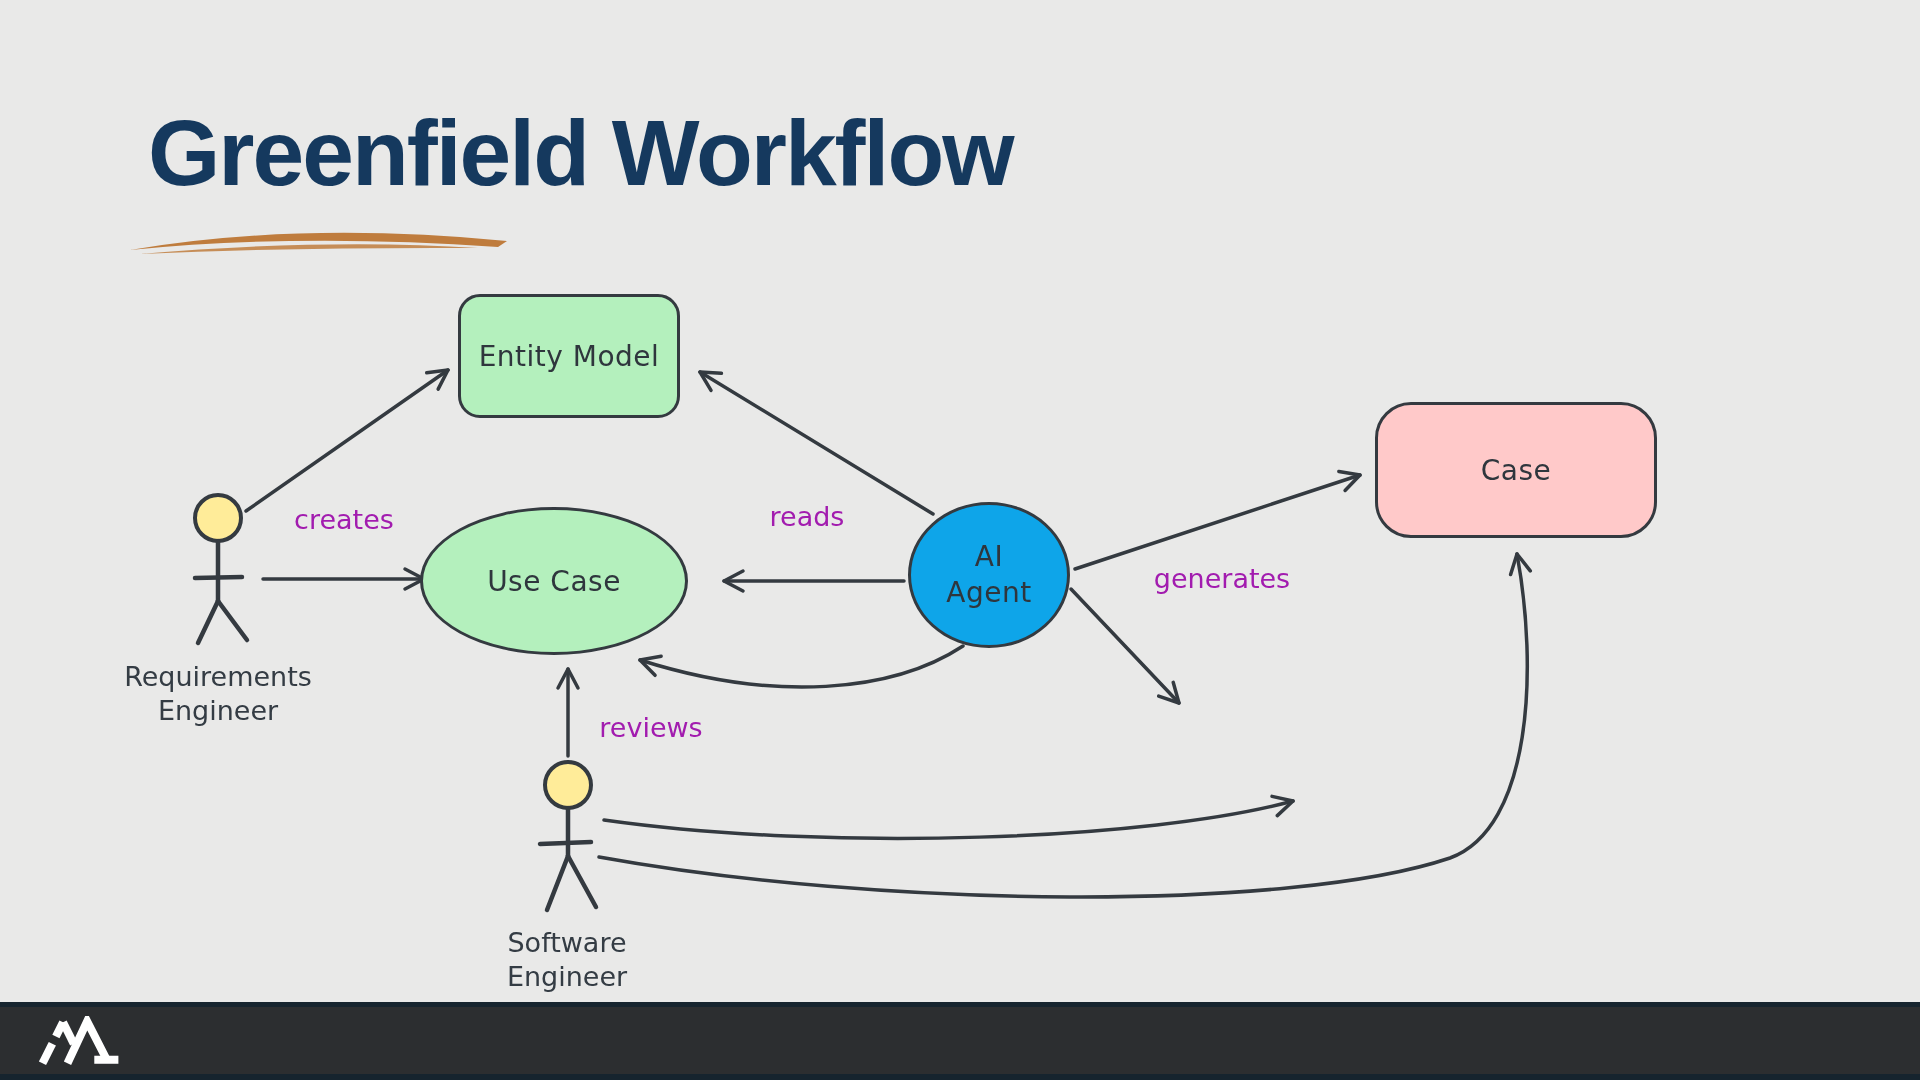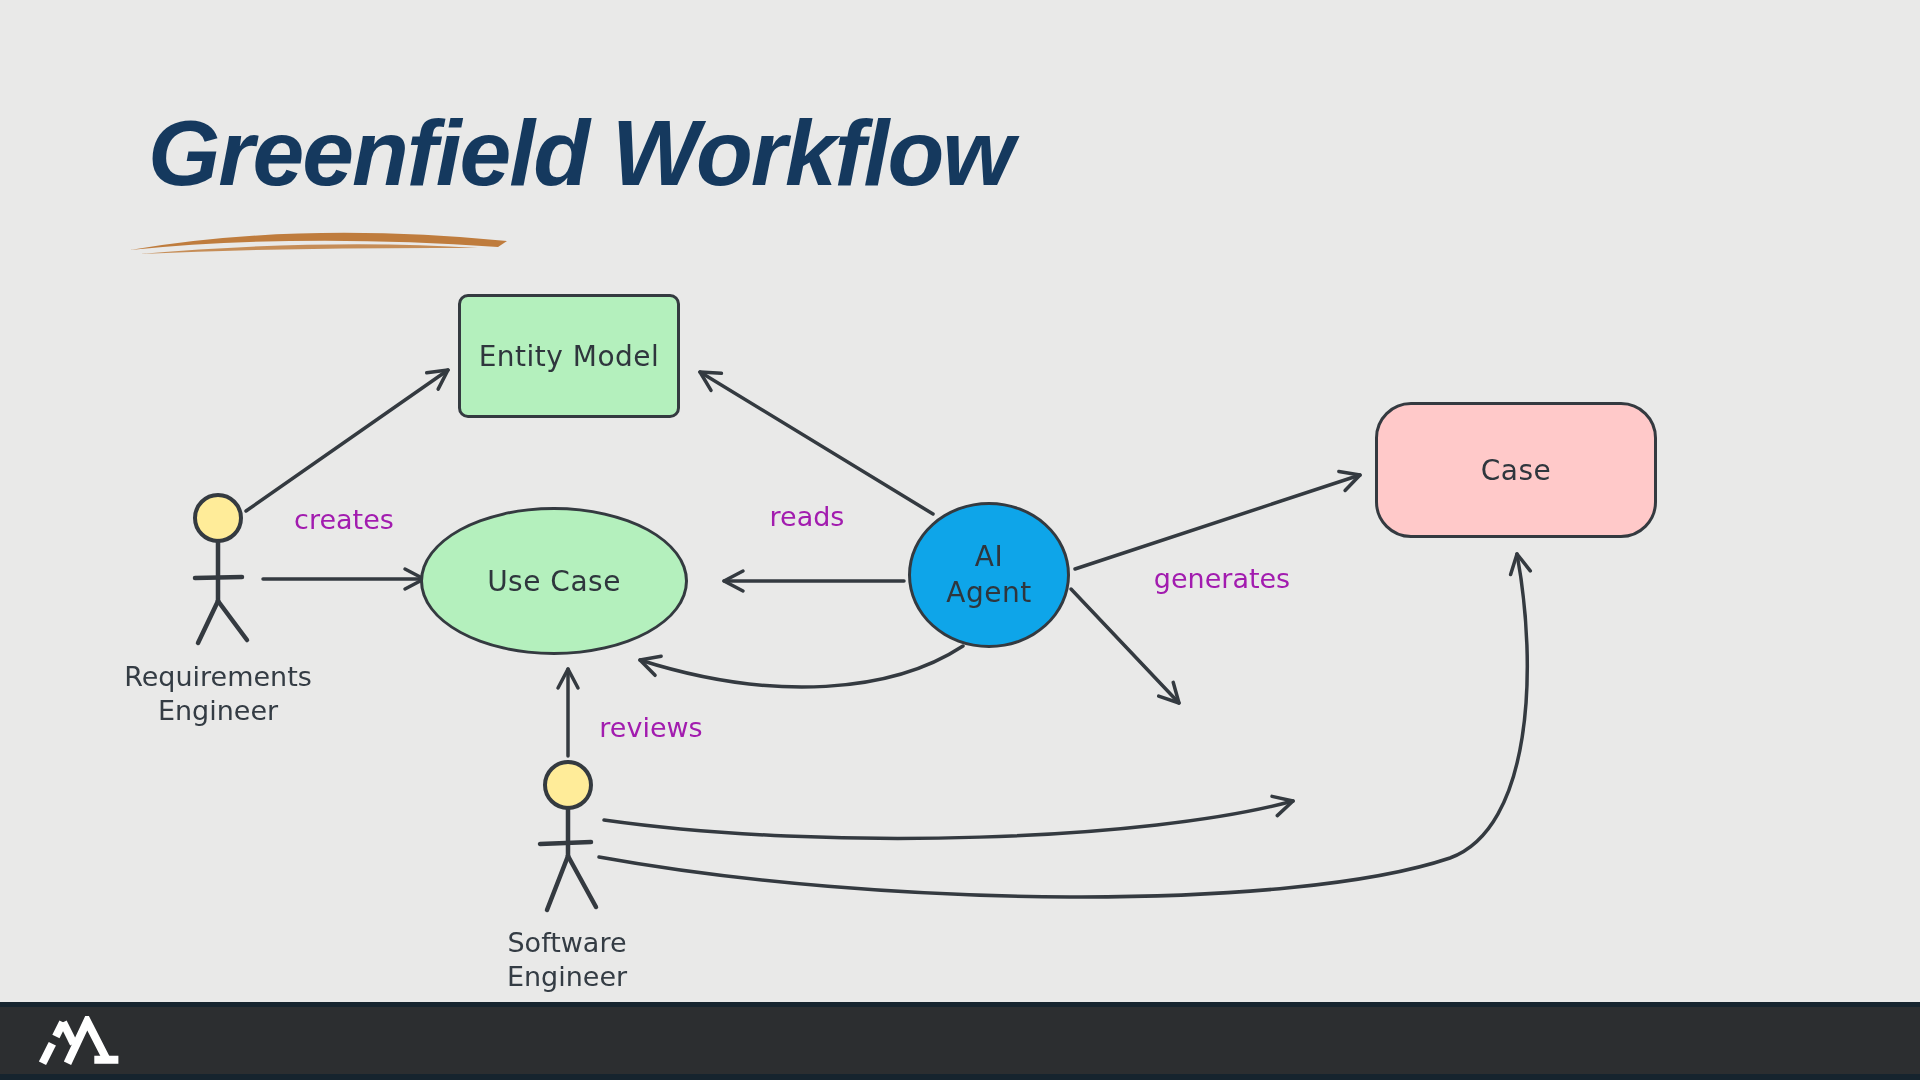--- a/index.html
+++ b/index.html
@@ -15,41 +15,40 @@
     position: absolute;
     left: 148px;
     top: 100px;
     margin: 0;
     font-family: "Liberation Sans", sans-serif;
     font-size: 93px;
     font-weight: 800;
     letter-spacing: -2px;
     color: #15395e;
     white-space: nowrap;
-    font-style: italic;
   }
   .diagram-svg {
     position: absolute;
     left: 0; top: 0;
     width: 1920px; height: 1080px;
   }
   .node {
     position: absolute;
     display: flex;
     align-items: center;
     justify-content: center;
     border: 3.5px solid #343a40;
     color: #2f363d;
     font-size: 28px;
     font-family: "DejaVu Sans", sans-serif;
     letter-spacing: 0.5px;
     text-align: center;
     box-sizing: border-box;
   }
-  .node.rect   { border-radius: 10px; }
+  .node.rect   { border-radius: 22px; }
   .node.green  { background: #b4f0bd; }
   .node.pink   { background: #ffc9c9; }
   .node.blue   { background: #0ea5e9; }
   .node.ellipse{ border-radius: 50%; }
   .node.circle { border-radius: 50%; line-height: 1.3; }
   .edge-label {
     position: absolute;
     transform: translate(-50%, -50%);
     font-family: "DejaVu Sans", sans-serif;
     font-size: 27px;

